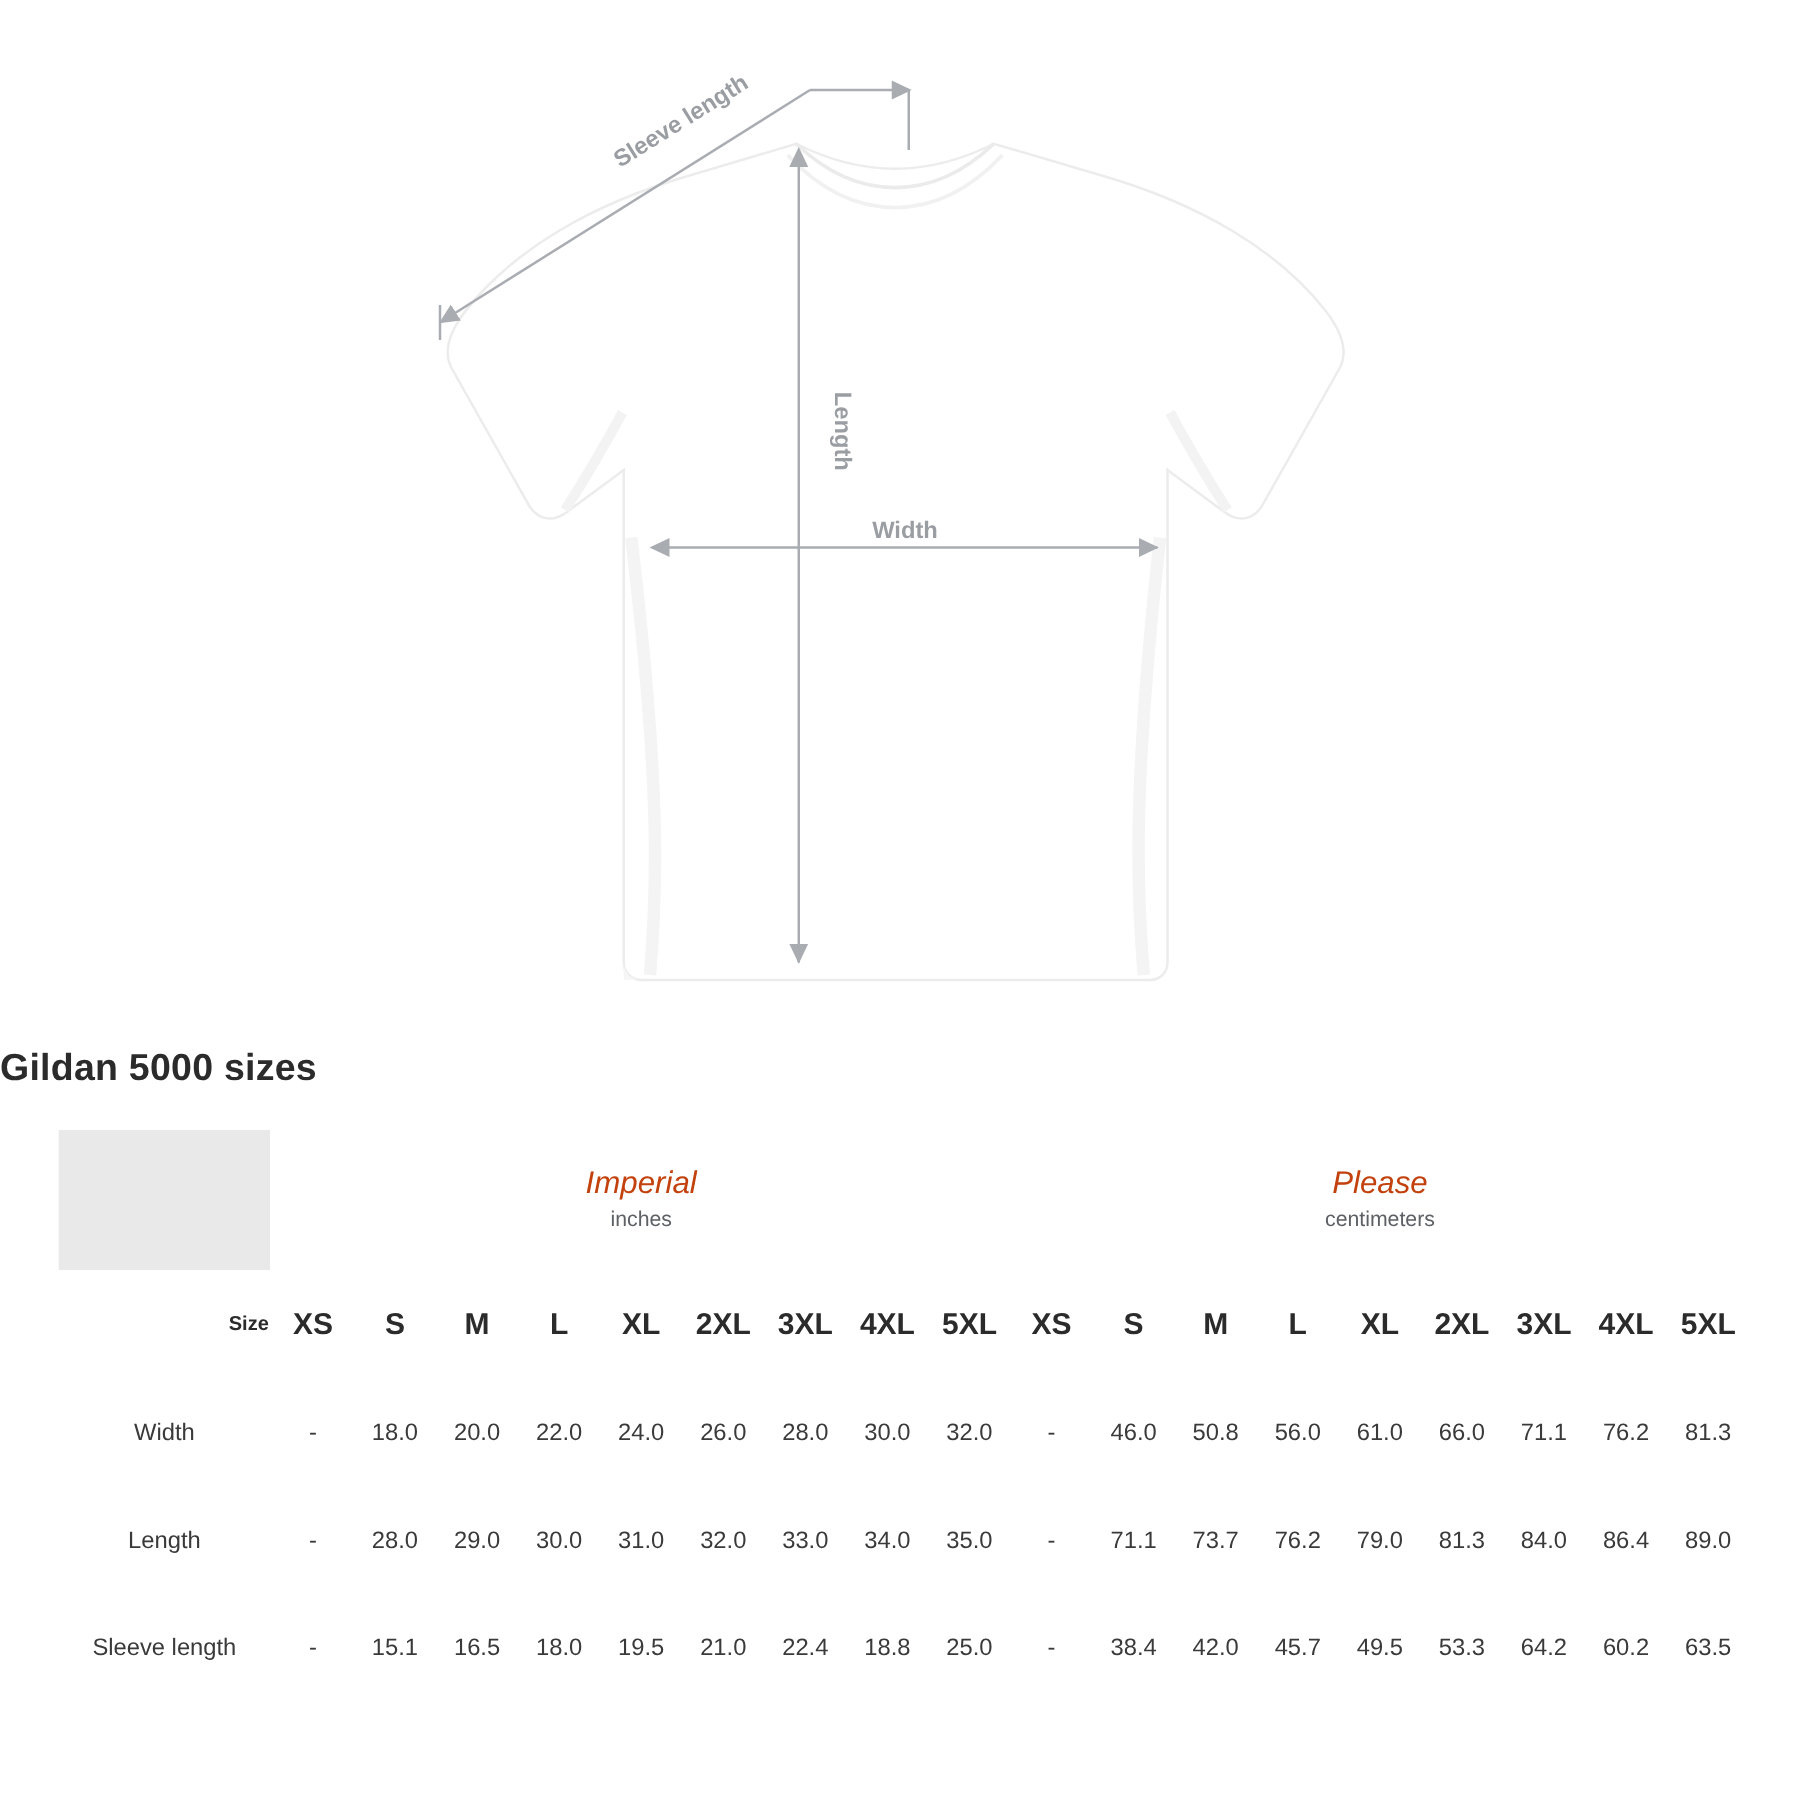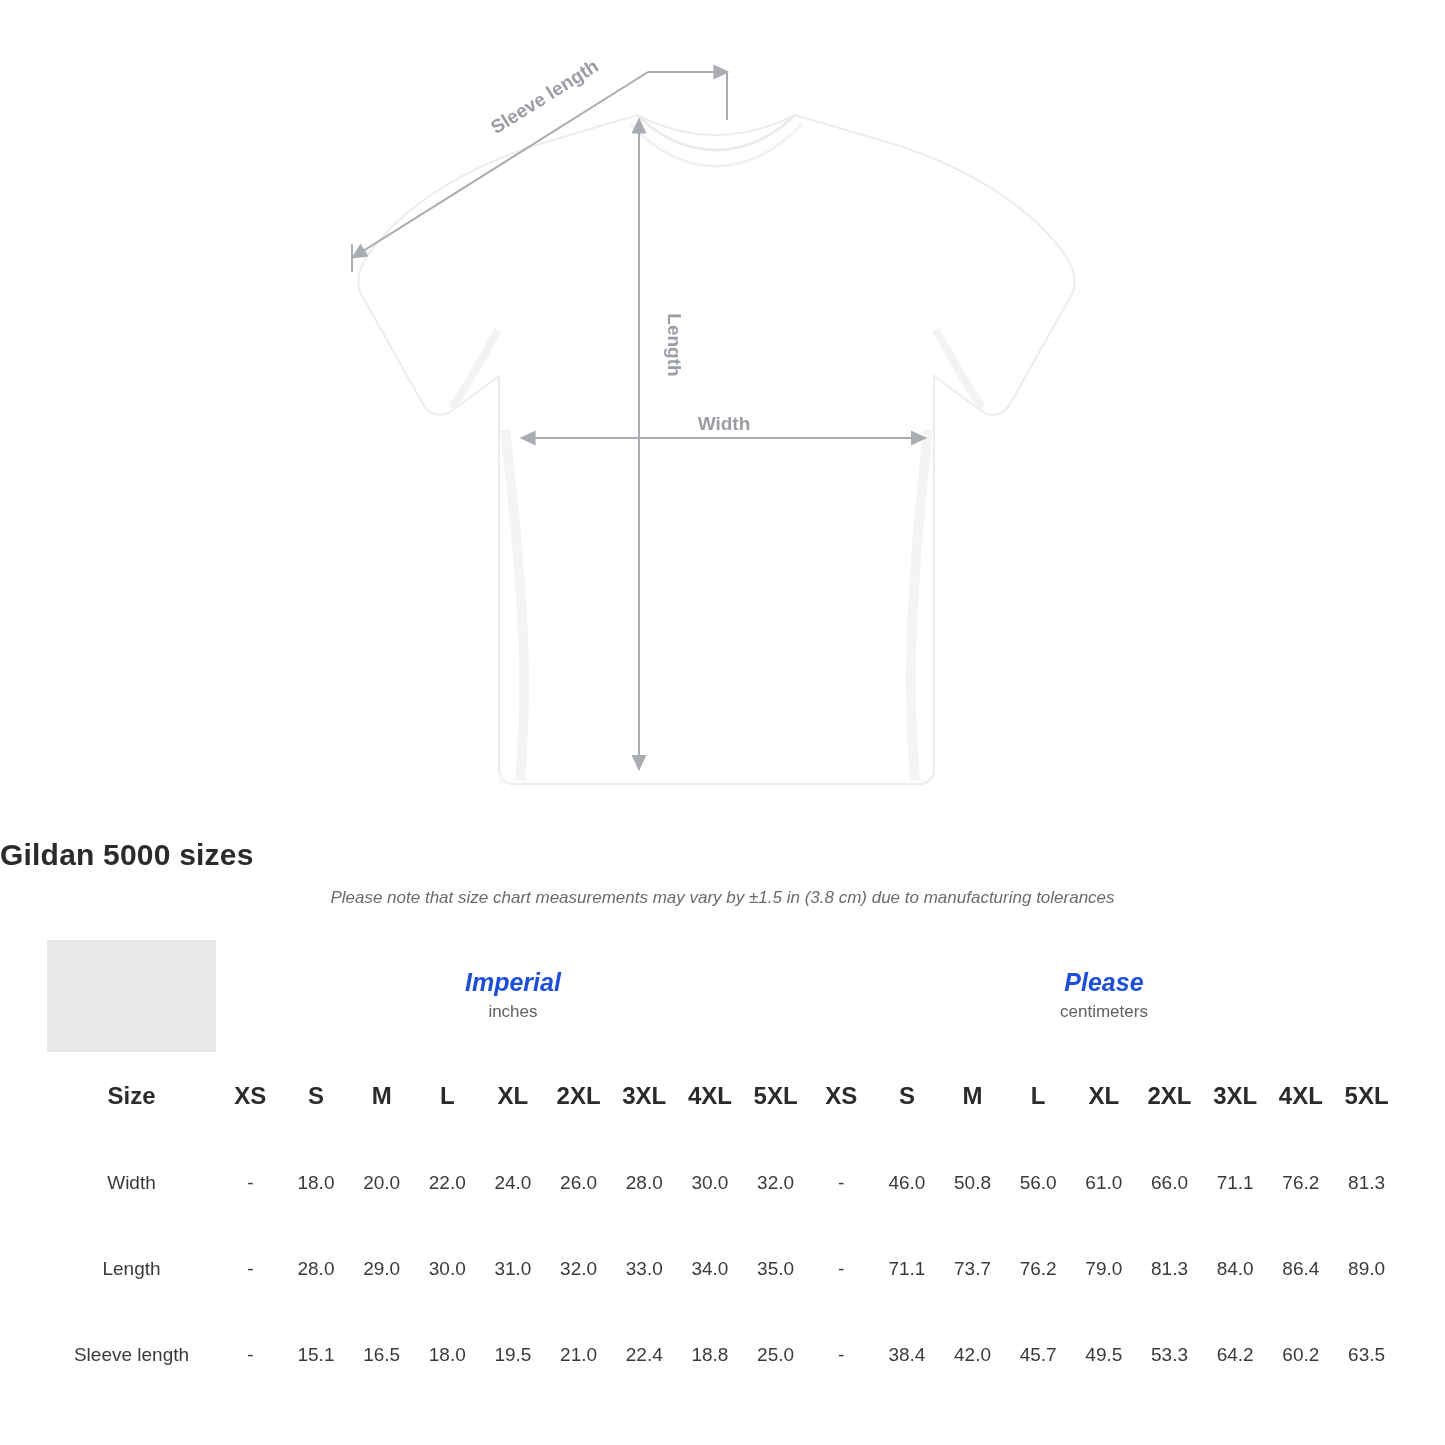--- a/index.html
+++ b/index.html
@@ -70,41 +70,41 @@
   }
   
   .unit-band td {
     background: #e9e9e9;
     height: 112px;
     padding: 0;
   }
   .unit-name {
     font-size: 25px;
     font-style: italic;
-    font-weight: bold;
-    color: #1d4ed8;
+    font-weight: normal;
+    color: #c2410c;
     line-height: 1.25;
   }
   .unit-sub {
     font-size: 17px;
     color: #5d6064;
     line-height: 1.6;
   }
   
   .row-size td {
     height: 86px;
     background: #ffffff;
   }
   .row-size td.label,
   .row-size td.sz {
     font-weight: bold;
     color: #2b2b2b;
     font-size: 24px;
   }
-  .row-size td.label { font-size: 24px; }
+  .row-size td.label { font-size: 16px; text-align: right; }
   
   .row-alt td { background: #ececec; }
   .row-plain td { background: #ffffff; }
   .row-data td {
     height: 84px;
   }
   td.label {
     font-weight: bold;
     font-size: 20px;
     color: #2b2b2b;
@@ -186,21 +186,20 @@
         <line x1="352" y1="244" x2="352" y2="272"></line>
       </g>
 
       <text x="724" y="430" text-anchor="middle" font-family="Liberation Sans, sans-serif" font-size="19" font-weight="bold" fill="#9a9ea3">Width</text>
       <text x="668" y="345" text-anchor="middle" font-family="Liberation Sans, sans-serif" font-size="19" font-weight="bold" fill="#9a9ea3" transform="rotate(90 668 345)">Length</text>
       <text x="548" y="102" text-anchor="middle" font-family="Liberation Sans, sans-serif" font-size="19" font-weight="bold" fill="#9a9ea3" transform="rotate(-32 548 102)">Sleeve length</text>
     </svg>
   </div>
 
   <div class="chart-title">Gildan 5000 sizes</div>
-  <div class="chart-note">Please note that size chart measurements may vary by ±1.5 in (3.8 cm) due to manufacturing tolerances</div>
 
   <div class="table-wrap">
     <table class="size-table">
       <colgroup>
         <col class="c-label">
         <col class="c-cell">
           <col class="c-cell">
           <col class="c-cell">
           <col class="c-cell">
           <col class="c-cell">

